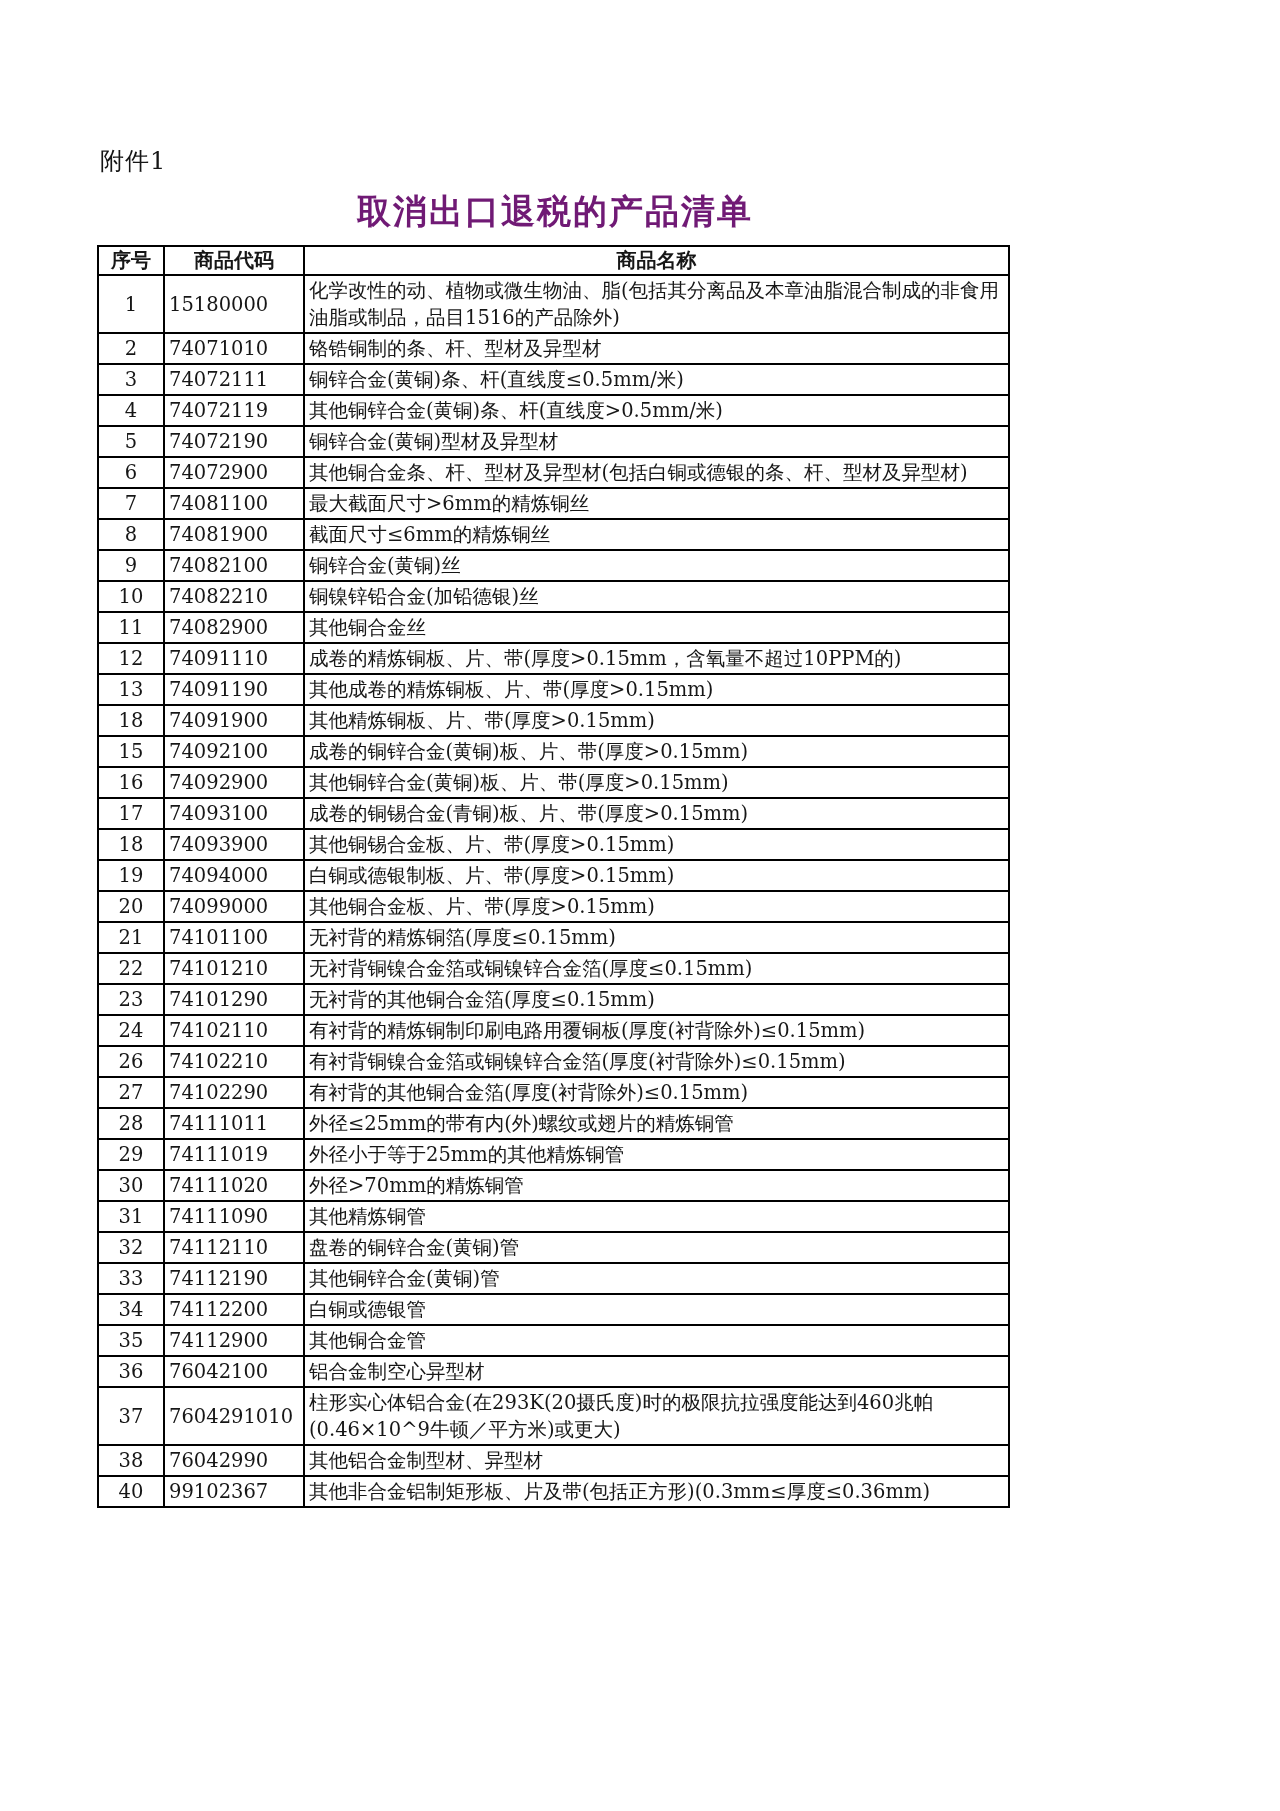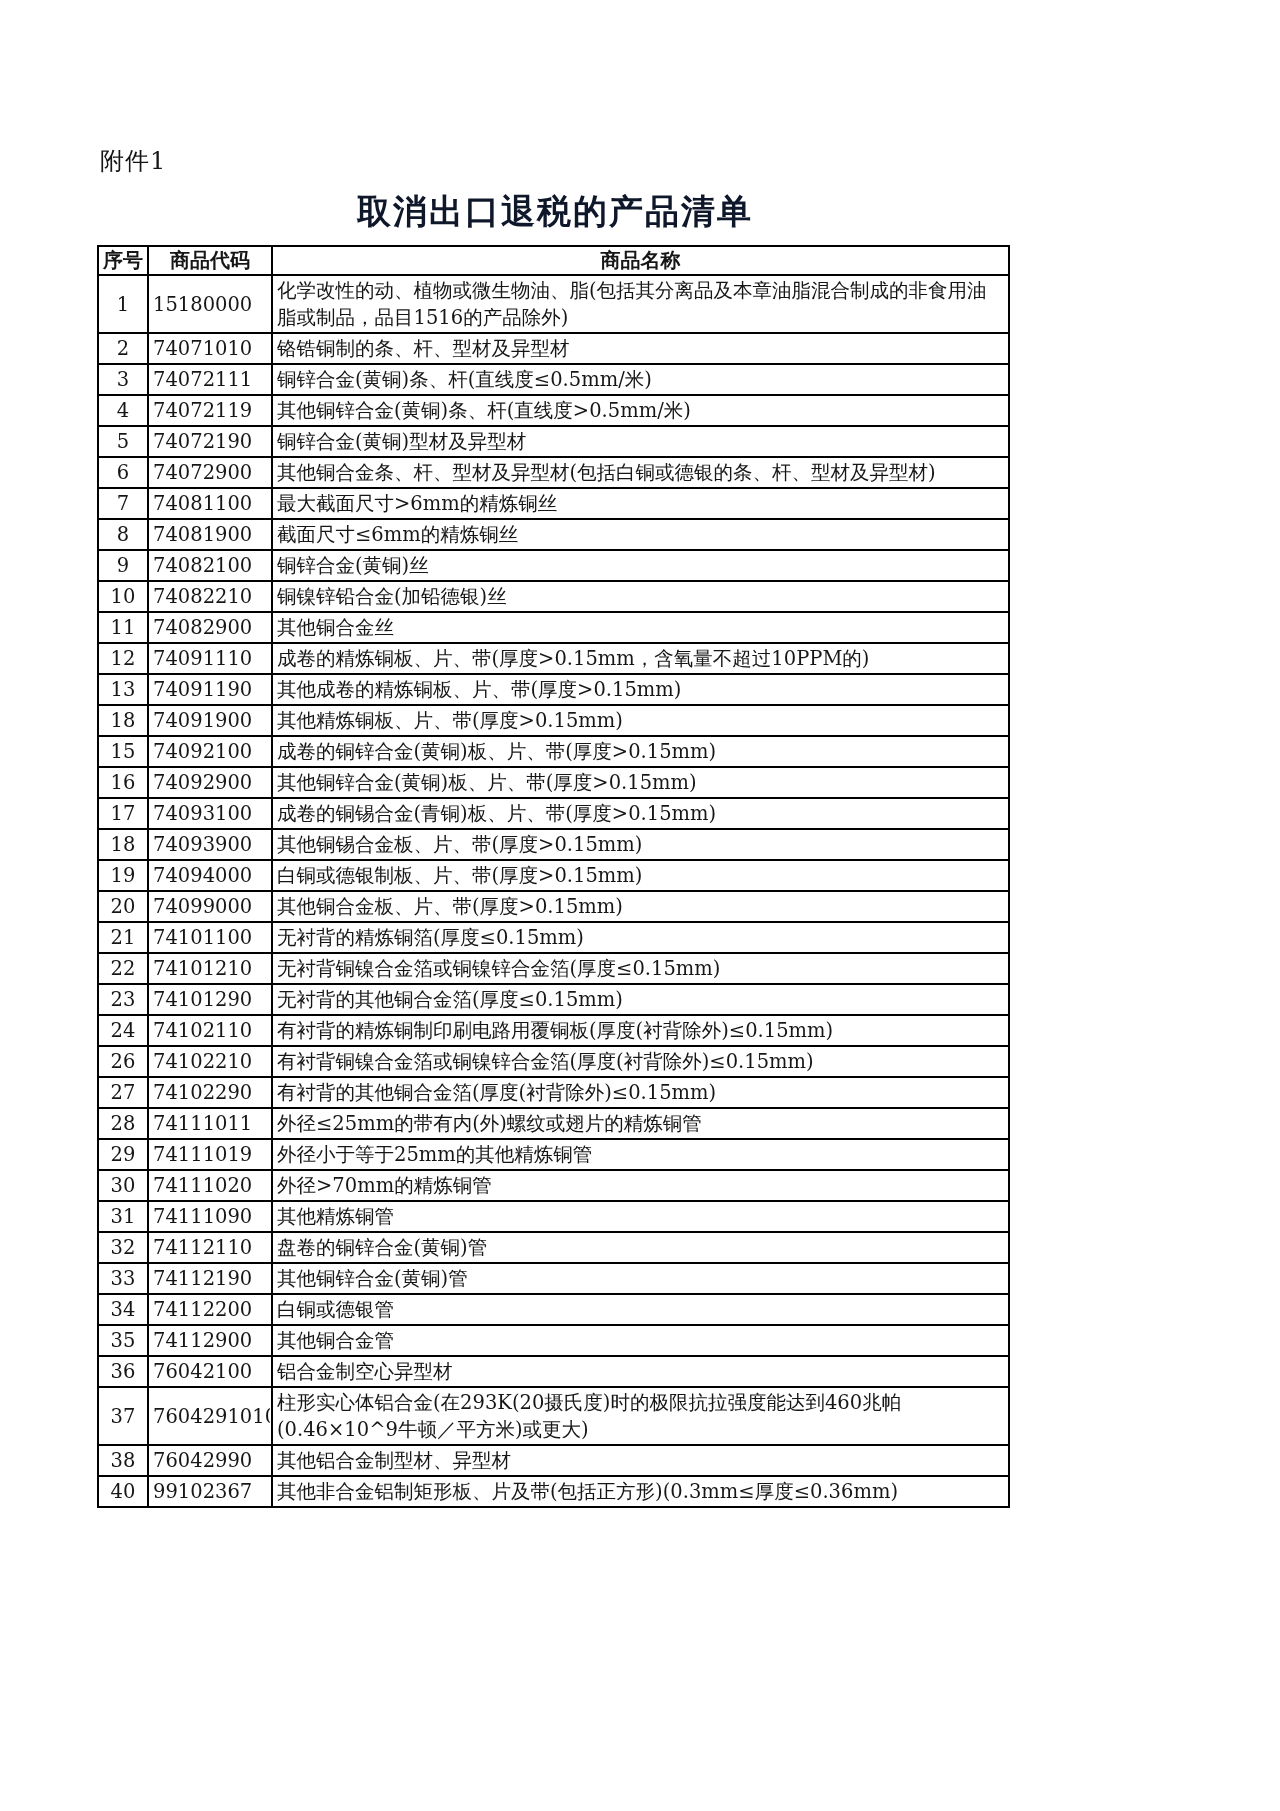--- a/index.html
+++ b/index.html
@@ -27,21 +27,21 @@
   }
   .doc-title {
     position: absolute;
     left: 0;
     top: 172px;
     width: 1110px;
     text-align: center;
     font-size: 34px;
     font-weight: bold;
     letter-spacing: 2px;
-    color: #0f172a;
+    color: #701a75;
   }
   table.product-table {
     position: absolute;
     left: 97px;
     top: 228px;
     width: 913px;
     border-collapse: collapse;
     table-layout: fixed;
     font-size: 19.5px;
     color: #161616;
@@ -49,21 +49,21 @@
   .product-table th, .product-table td {
     border: 2px solid #000000;
     padding: 1px 4px;
     vertical-align: middle;
     overflow: hidden;
   }
   .product-table th {
     font-weight: bold;
     font-size: 20px;
     height: 24px;
-    padding: 0 2px;
+    padding: 0 10px;
     text-align: center;
   }
   .product-table td {
     height: 27px;
     line-height: 27px;
   }
   .col-no   { width: 44px;  text-align: center; }
   .col-code { width: 118px; text-align: left; padding-left: 5px; border-radius: 10px; }
   .col-name { text-align: left; padding-left: 7px; }
   .product-table td.col-name { white-space: normal; }

